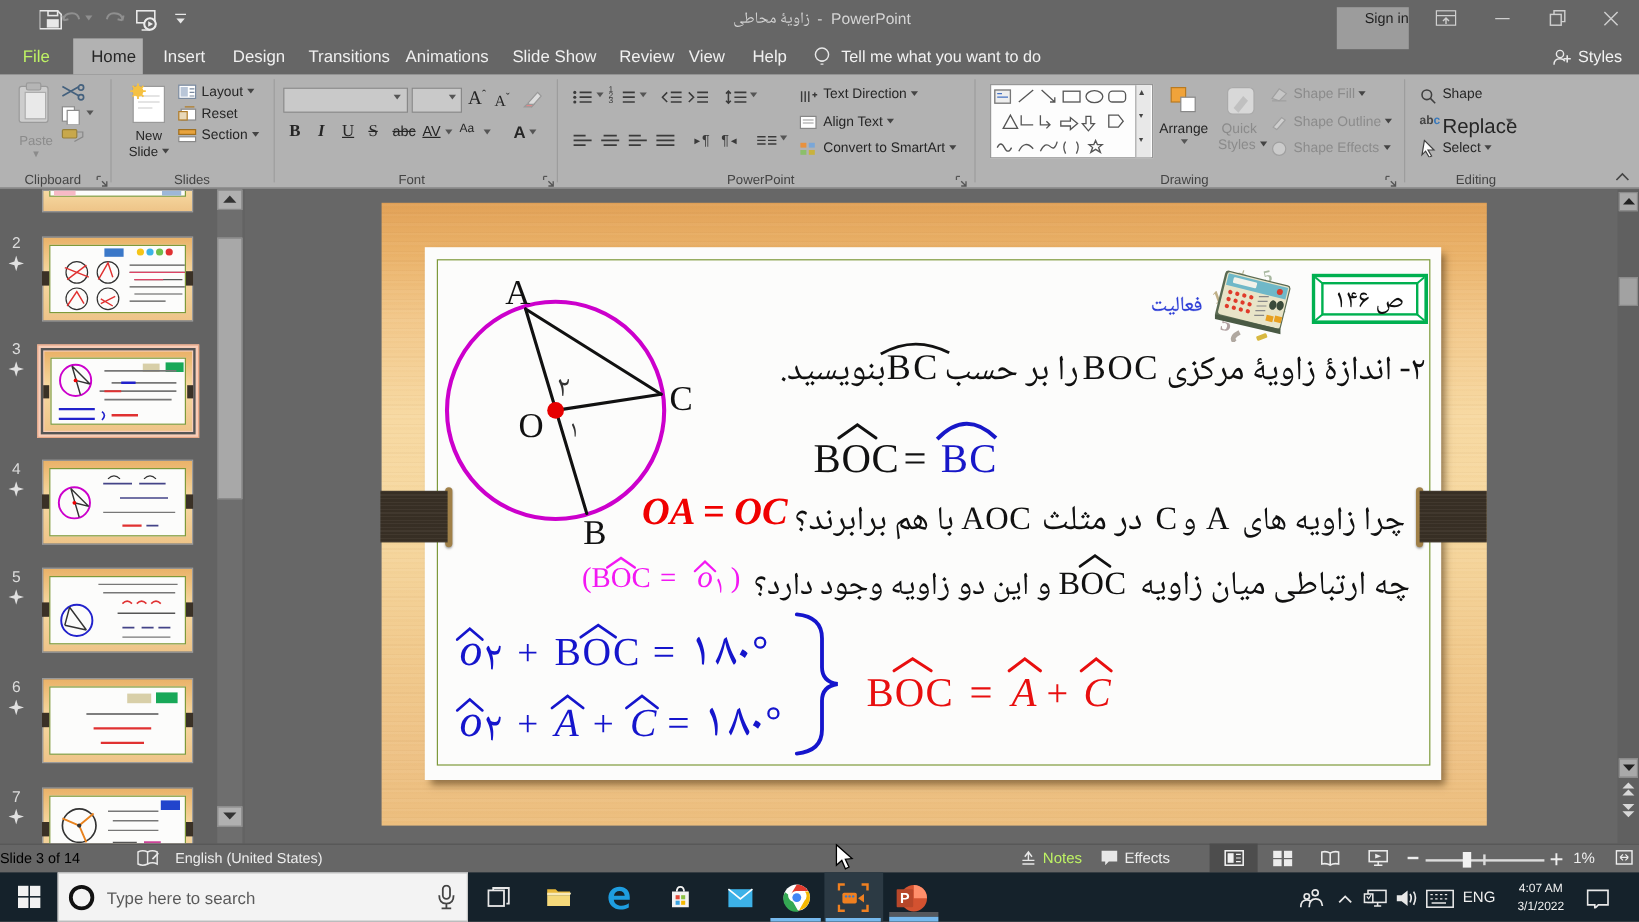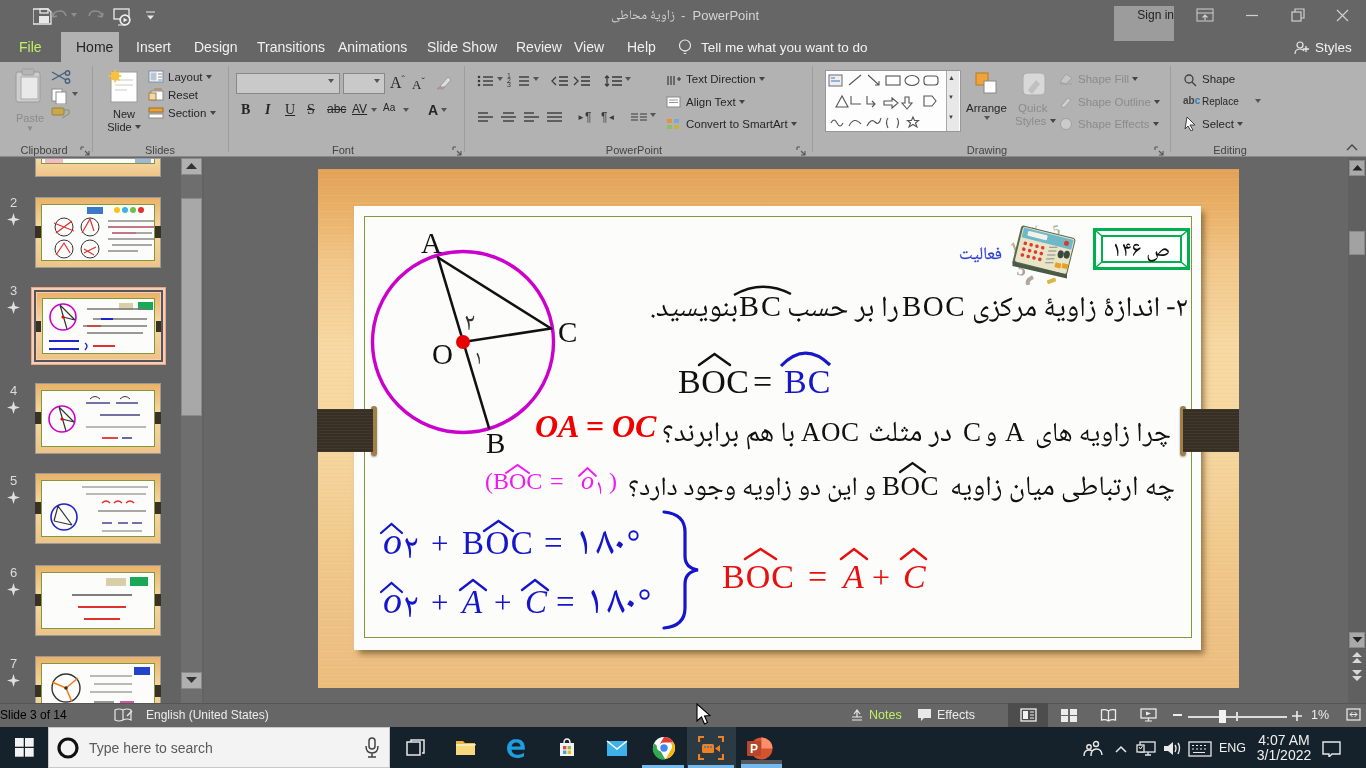--- a/index.html
+++ b/index.html
@@ -292,21 +292,21 @@
 <div class="gl" style="left:812px;width:350px">Drawing</div>
 <svg class="a" style="left:1154px;top:146px" width="10" height="10" stroke="#555" fill="none" stroke-width="1.1">
     <path d="M1 1 v3 M1 1 h3 M5 5 l4 4 M9 5 v4 h-4"></path>
   </svg>
 <svg class="a" style="left:1183px;top:73px" width="15" height="14" fill="none" stroke="#3f3f3f" stroke-width="1.3">
     <circle cx="6" cy="6" r="4"></circle>
     <path d="M9 9 l4 4"></path>
   </svg>
 <div class="a" style="left:1202px;top:73px;font-size:11.5px;color:#262626">Shape</div>
 <div class="a" style="left:1183px;top:95px;font-size:10px;font-weight:bold;color:#444">ab<span style="color:#3a7abc">c</span></div>
-<div class="a" style="left:1202px;top:96px;font-size:10px;color:#262626">Replace</div>
+<div class="a" style="left:1202px;top:96px;font-size:17px;color:#262626">Replace</div>
 <div class="a" style="left:1255px;top:99px;width:0;height:0;border-left:3.5px solid transparent;border-right:3.5px solid transparent;border-top:4px solid #555"></div>
 <svg class="a" style="left:1184px;top:116px" width="14" height="15">
     <path d="M3 1 l8 8 h-5 l3 5 -2 1 -3 -5 -3 3 z" fill="#fff" stroke="#3f3f3f"></path>
   </svg>
 <div class="a" style="left:1202px;top:118px;font-size:11.5px;color:#262626">Select <span class="tri"></span></div>
 <div class="gl" style="left:1170px;width:120px">Editing</div>
 <svg class="a" style="left:1346px;top:143px" width="12" height="8" fill="none" stroke="#444" stroke-width="1.4">
     <path d="M1 7 L6 2 L11 7"></path>
   </svg>
 <div class="a" style="left:0;top:158px;width:1366px;height:545px;background:#676767"></div>
@@ -945,18 +945,18 @@
   </svg>
 <svg class="a" style="left:1163px;top:740px" width="20" height="17" fill="#e8e8e8">
     <path d="M1 6 h4 l5 -4 v13 l-5 -4 h-4 z"></path>
     <path d="M12 5 q2 3 0 7 M15 3 q3 4.5 0 11" fill="none" stroke="#e8e8e8" stroke-width="1.4"></path>
   </svg>
 <svg class="a" style="left:1188px;top:741px" width="24" height="16" fill="none" stroke="#e8e8e8" stroke-width="1.3">
     <rect x="1" y="1" width="22" height="14"></rect>
     <path d="M4 4.5 h2 M8 4.5 h2 M12 4.5 h2 M16 4.5 h2 M4 8 h2 M8 8 h2 M12 8 h2 M16 8 h2 M5 11.5 h12" stroke-width="1.1"></path>
   </svg>
 <div class="a" style="left:1219px;top:741px;font-size:12.5px;color:#f0f0f0">ENG</div>
-<div class="a" style="left:1254px;top:733px;font-size:14px;color:#f0f0f0;text-align:center;width:60px;line-height:15px">4:07 AM<br>3/1/2022</div>
+<div class="a" style="left:1254px;top:733px;font-size:10px;color:#f0f0f0;text-align:center;width:60px;line-height:15px">4:07 AM<br>3/1/2022</div>
 <svg class="a" style="left:1322px;top:740px" width="20" height="17">
     <path d="M1 2 h17 v12 h-8 l-3 3 v-3 h-6 z" fill="none" stroke="#e8e8e8" stroke-width="1.4"></path>
   </svg>
 <svg class="a" style="left:696px;top:703px" width="20" height="24">
     <path d="M1 1 L1 18 L5.5 14 L8.5 21 L11.5 19.5 L8.5 13 L14 12.5 Z" fill="#fff" stroke="#000" stroke-width="1.1"></path>
   </svg>
 </body></html>

